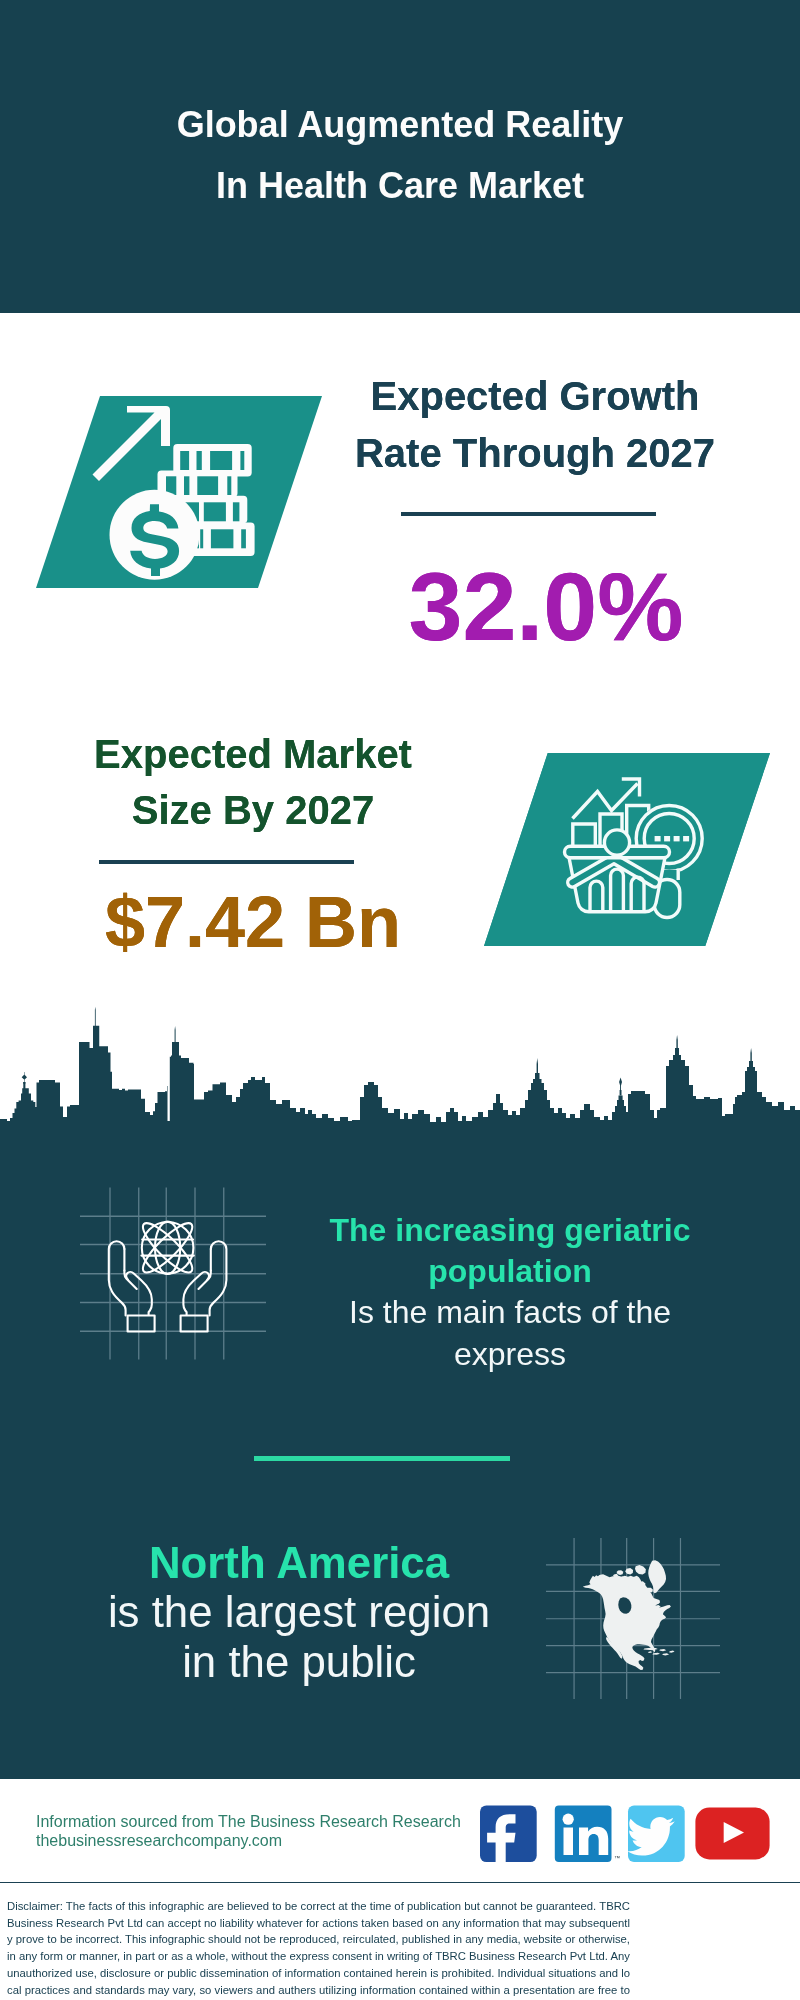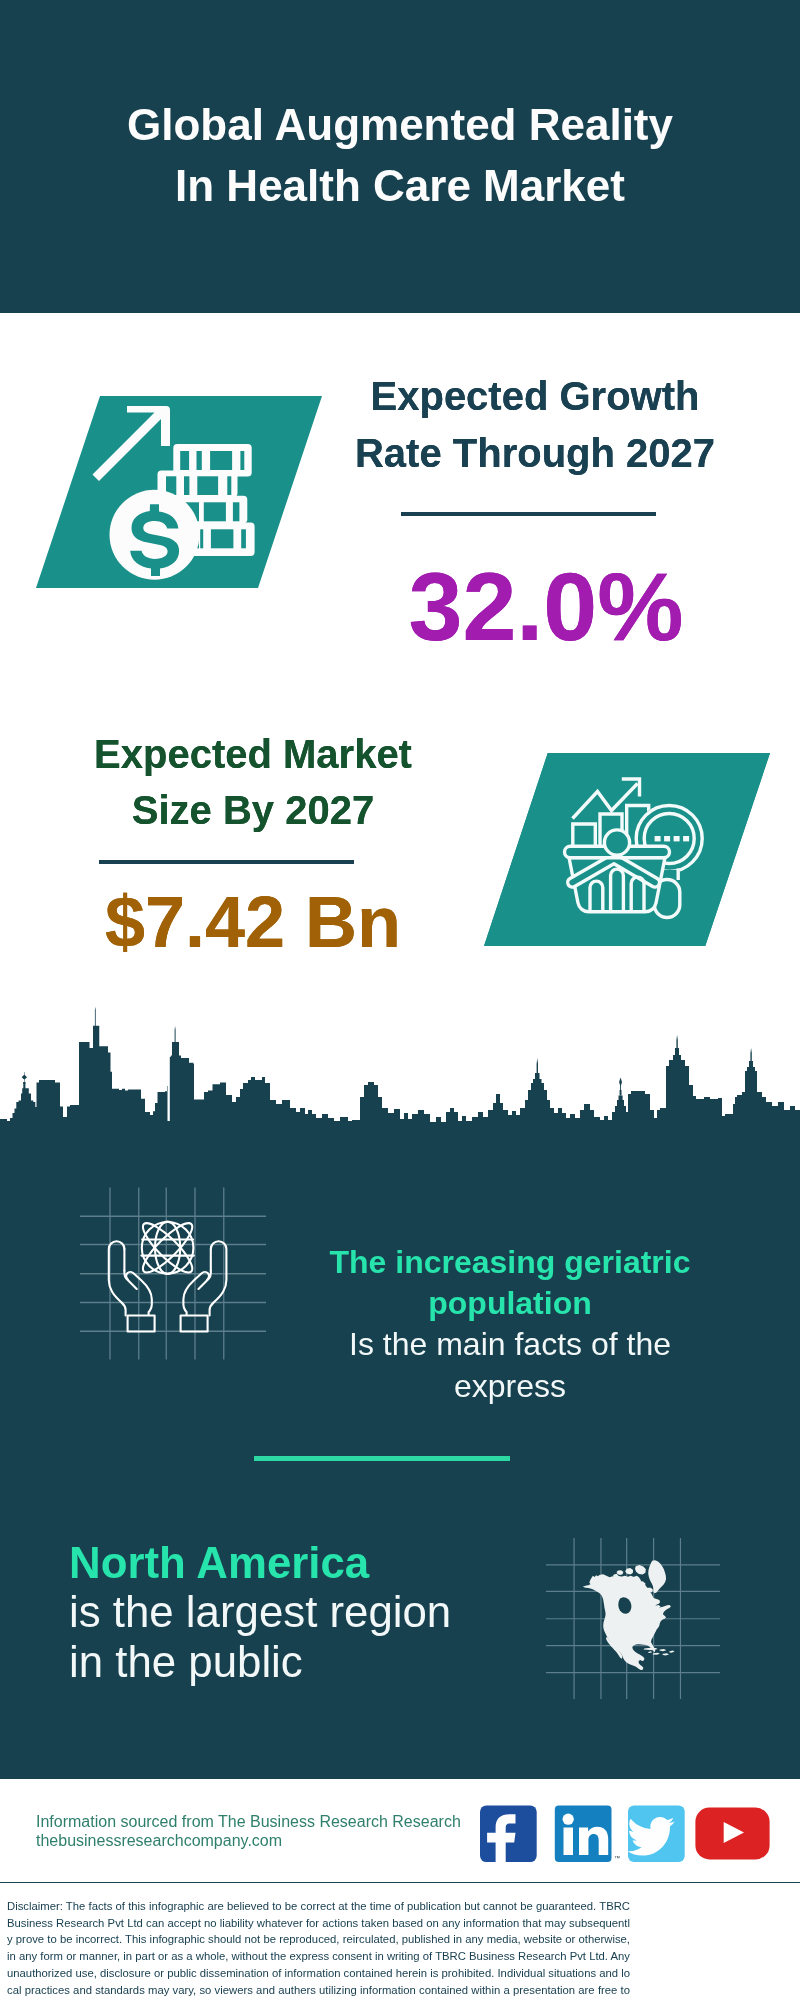--- a/index.html
+++ b/index.html
@@ -2,44 +2,44 @@
 <html><head>
 <meta charset="utf-8">
 <title>Infographic</title>
 <style>
   html,body{margin:0;padding:0;}
   body{width:800px;height:2000px;background:#ffffff;font-family:"Liberation Sans",sans-serif;overflow:hidden;}
   .page{position:relative;width:800px;height:2000px;}
   
   .header{position:absolute;left:0;top:0;width:800px;height:313px;background:#17414f;}
   .header h1{position:absolute;left:0;top:94px;width:800px;margin:0;text-align:center;
-    color:#fcfcfc;font-size:44px;font-weight:700;line-height:61px;letter-spacing:0px;}
+    color:#fcfcfc;font-size:36px;font-weight:700;line-height:61px;letter-spacing:0px;}
   
   .stat1-shape{position:absolute;left:36px;top:396px;width:286px;height:192px;}
   .stat2-shape{position:absolute;left:483.75px;top:753px;width:286px;height:193px;}
   .stat1-title{position:absolute;left:320px;top:368px;width:430px;text-align:center;
      color:#1a4152;font-size:40px;font-weight:700;line-height:56.6px;}
   .stat1-rule{position:absolute;left:401px;top:512px;width:255px;height:3.6px;background:#1a4152;}
   .stat1-value{position:absolute;left:331px;top:559px;width:430px;text-align:center;
      color:#a21caf;font-size:97px;font-weight:700;line-height:96px;}
   
   .stat2-title{position:absolute;left:38px;top:726px;width:430px;text-align:center;
      color:#14532d;font-size:40px;font-weight:700;line-height:56px;}
   .stat2-rule{position:absolute;left:99px;top:860px;width:255px;height:4px;background:#1a4152;}
   .stat2-value{position:absolute;left:38px;top:886px;width:430px;text-align:center;
      color:#a16207;font-size:72px;font-weight:700;line-height:72px;}
   
   .darkbody{position:absolute;left:0;top:1143px;width:800px;height:635.5px;background:#17414f;}
   .skyline{position:absolute;left:0;top:1004px;width:800px;height:148px;}
   .driver-icon{position:absolute;left:80px;top:1187px;width:186px;height:173px;}
-  .driver-text{position:absolute;left:300px;top:1210px;width:420px;text-align:center;font-size:32px;line-height:41.2px;color:#f2f7f8;font-weight:400;margin-top:32px;}
+  .driver-text{position:absolute;left:300px;top:1210px;width:420px;text-align:center;font-size:32px;line-height:41.2px;color:#f2f7f8;font-weight:400;}
   .driver-text .hi{color:#27e3ac;font-weight:700;}
   .mid-rule{position:absolute;left:254px;top:1456px;width:256px;height:4.7px;background:#2cd9a3;}
   
-  .region-text{position:absolute;left:69px;top:1538px;width:460px;font-size:43.8px;line-height:49.4px;color:#f2f7f8;font-weight:400;}
+  .region-text{position:absolute;left:69px;top:1538px;width:460px;text-align:center;font-size:43.8px;line-height:49.4px;color:#f2f7f8;font-weight:400;}
   .region-text .hi{color:#27e3ac;font-weight:700;}
   .region-icon{position:absolute;left:546px;top:1532px;width:174px;height:173px;}
   
   .footer-src{position:absolute;left:36px;top:1813px;color:#2e7f6b;font-size:16px;line-height:18.8px;white-space:nowrap;}
   .socials{position:absolute;left:0;top:0;width:800px;height:2000px;pointer-events:none;}
   .disc{position:absolute;left:0px;top:1884px;width:637px;padding:14px 7px 0 7px;box-sizing:border-box;
      color:#1a4152;font-size:11.3px;line-height:16.7px;text-align:justify;word-break:break-all;}
   .disc-top{position:absolute;left:0;top:1882px;width:800px;height:1.4px;background:#1a4152;}
 </style>
 </head>

